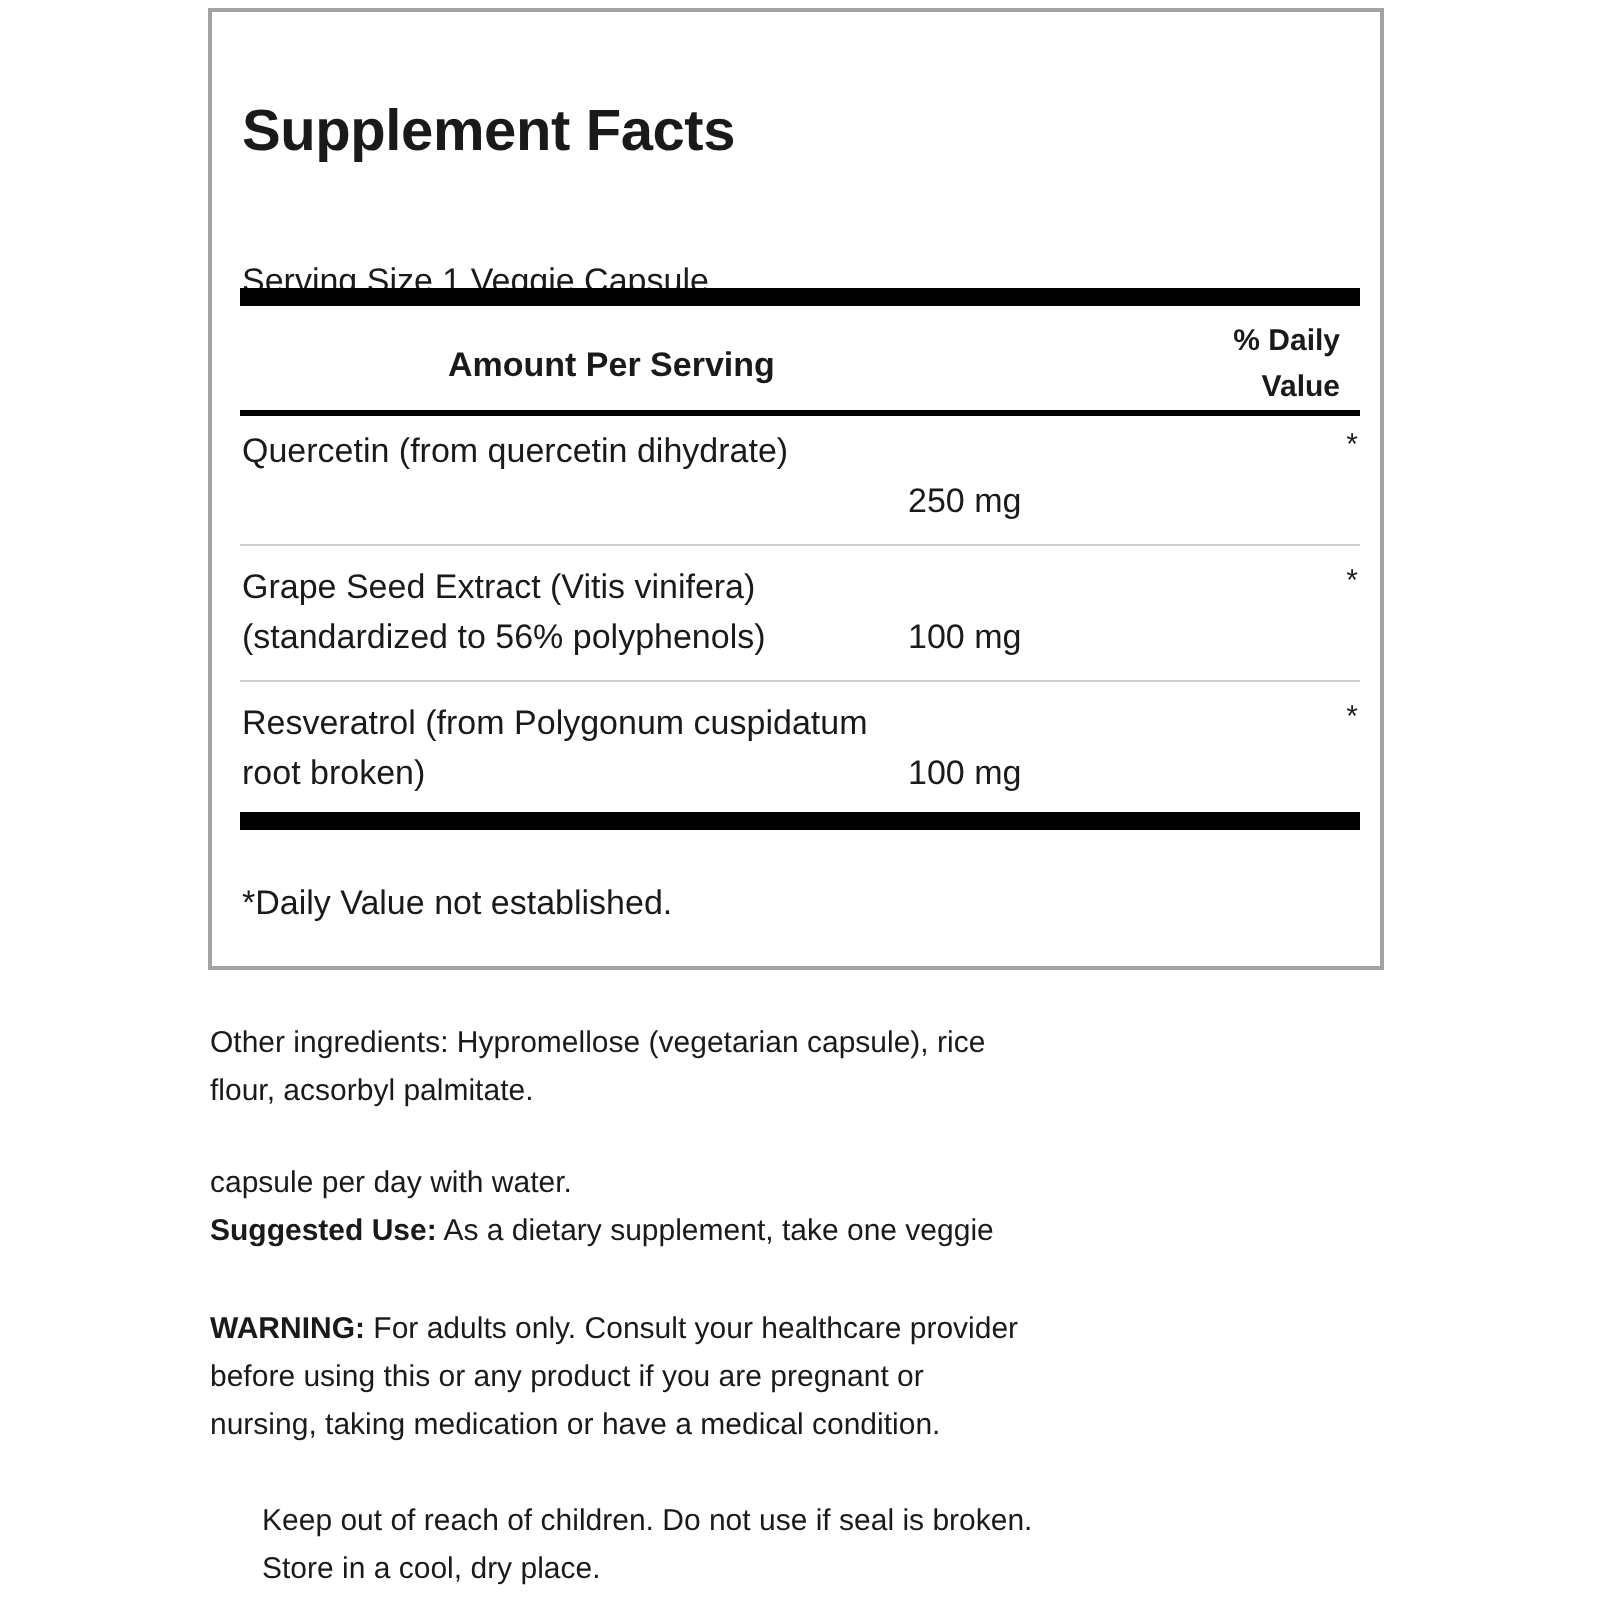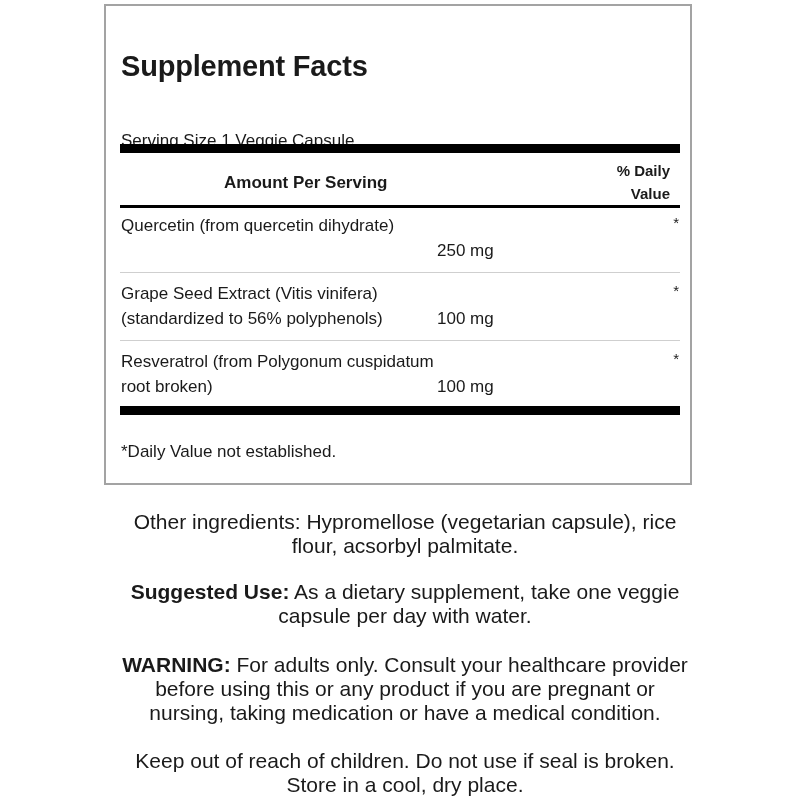--- a/index.html
+++ b/index.html
@@ -9,24 +9,24 @@
                border: 2px solid #a3a3a3; box-sizing: border-box; background: #fff; }
   .title { position: absolute; left: 15px; top: 44px; font-size: 29px; font-weight: bold; letter-spacing: -0.2px; }
   .serving { position: absolute; left: 15px; top: 113px; font-size: 17px; margin-top: 12px; }
   .rule-thick { position: absolute; left: 14px; width: 560px; height: 9px; background: #000; }
   .rule-med { position: absolute; left: 14px; width: 560px; height: 3px; background: #000; }
   .rule-thin { position: absolute; left: 14px; width: 560px; height: 1px; background: #cfcfcf; }
   .hdr-amount { position: absolute; left: 118px; top: 167px; font-size: 17px; font-weight: bold; }
   .hdr-dv { position: absolute; right: 20px; top: 153px; font-size: 15px; font-weight: bold; text-align: right; line-height: 23px; }
   .row { position: absolute; left: 15px; width: 560px; font-size: 17px; line-height: 25px; }
   .row .name1, .row .name2 { display: block; }
-  .row .amt { position: absolute; left: 316px; top: 25px; white-space: nowrap; }
+  .row .amt { position: absolute; left: 333px; top: 25px; white-space: nowrap; }
   .row .star { position: absolute; right: 2px; top: -3px; font-size: 15px; }
   .footnote { position: absolute; left: 15px; top: 436px; font-size: 17px; }
-  .para { position: absolute; left: 105px; width: 600px; font-size: 21px; line-height: 24px; text-align: center; }
+  .para { position: absolute; left: 105px; width: 600px; font-size: 15px; line-height: 24px; }
   .para b { font-weight: bold; }
 </style>
 </head>
 <body>
 
 <div class="facts-box">
   <div class="title">Supplement Facts</div>
   <div class="serving">Serving Size 1 Veggie Capsule</div>
   <div class="rule-thick" style="top:138px;"></div>
   <div class="hdr-amount">Amount Per Serving</div>
@@ -61,26 +61,26 @@
 
   <div class="footnote">*Daily Value not established.</div>
 </div>
 
 <div class="para" style="top:510px;">
   <div>Other ingredients: Hypromellose (vegetarian capsule), rice</div>
   <div>flour, acsorbyl palmitate.</div>
 </div>
 
 <div class="para" style="top:580px;">
+  <div>capsule per day with water.</div>
   <div><b>Suggested Use:</b><span> As a dietary supplement, take one veggie</span></div>
-  <div>capsule per day with water.</div>
 </div>
 
 <div class="para" style="top:653px;">
   <div><b>WARNING:</b><span> For adults only. Consult your healthcare provider</span></div>
   <div>before using this or any product if you are pregnant or</div>
   <div>nursing, taking medication or have a medical condition.</div>
 </div>
 
-<div class="para" style="top:749px;">
+<div class="para" style="top:749px;margin-left:26px;">
   <div>Keep out of reach of children. Do not use if seal is broken.</div>
   <div>Store in a cool, dry place.</div>
 </div>
 
 </body></html>

